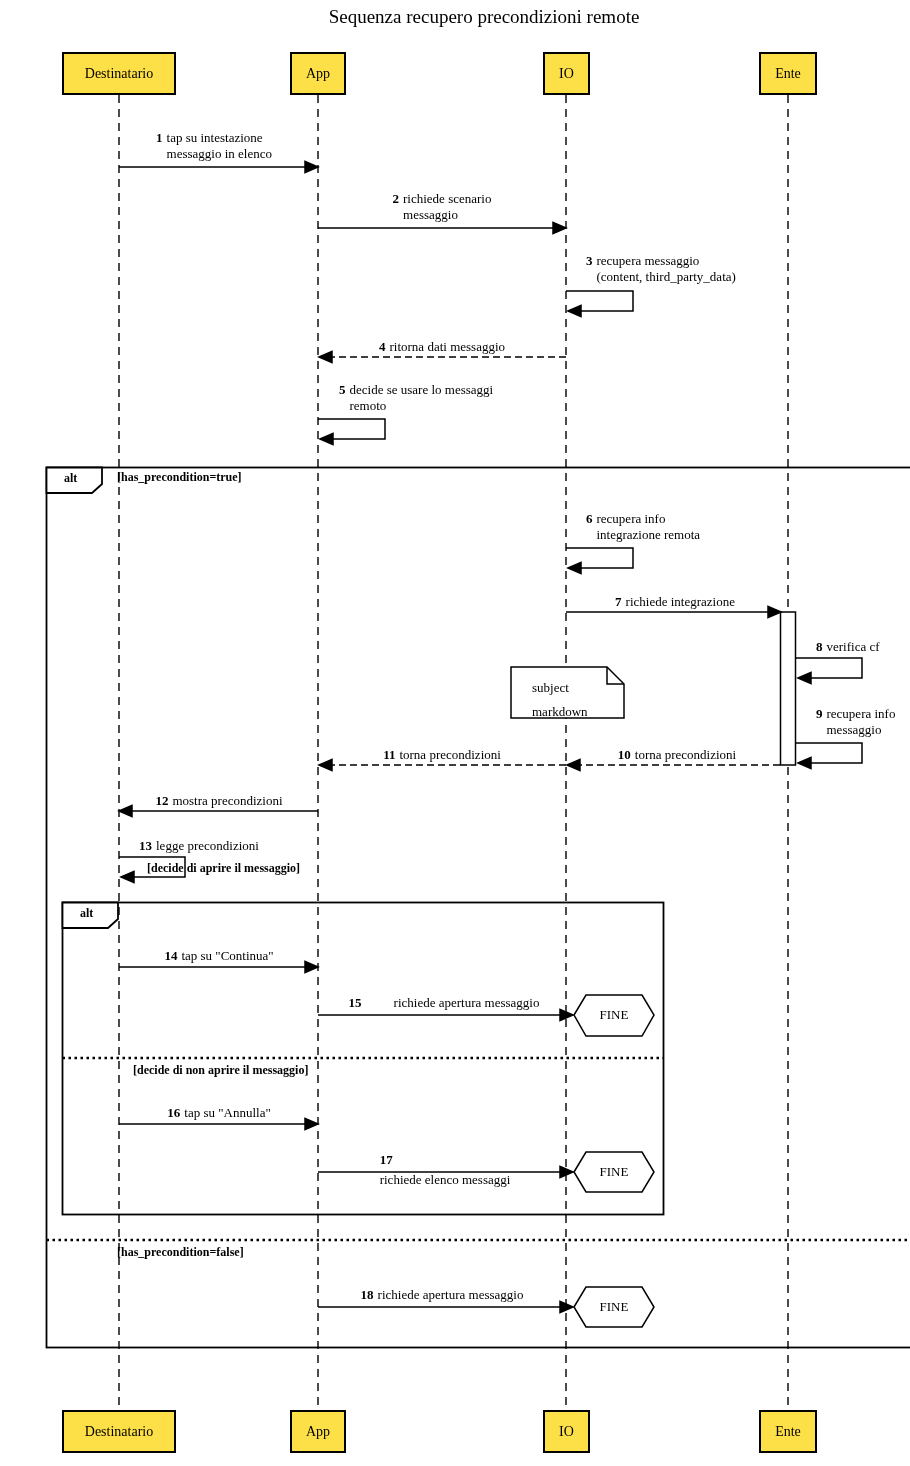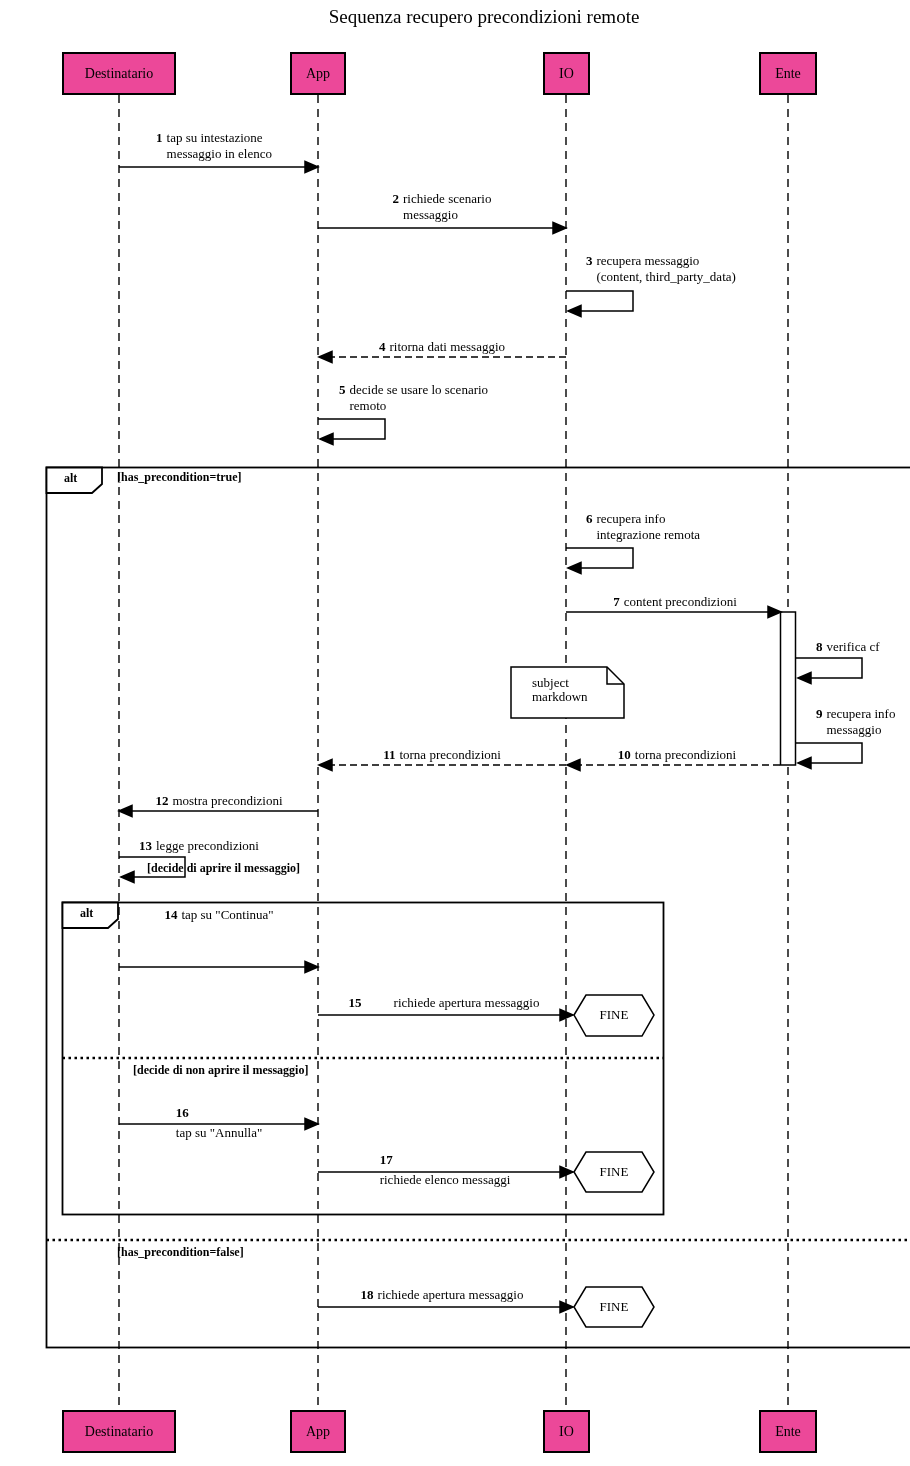--- a/index.html
+++ b/index.html
@@ -6,35 +6,35 @@
   .canvas{
     position:relative;width:910px;height:1466px;background:#fff;overflow:hidden;
     font-family:Liberation Serif, serif;color:#000;margin-left:29px;
   }
   .title{
     position:absolute;left:0;top:6px;width:910px;text-align:center;
     font-size:19px;font-weight:400;
   }
   svg.layer{position:absolute;left:0;top:0;}
   .actor{
-    position:absolute;height:39px;border:2px solid #000;background:#ec4899;
+    position:absolute;height:39px;border:2px solid #000;background:#fde047;
     display:flex;align-items:center;justify-content:center;
     font-size:14px;box-sizing:content-box;
   }
   .lbl{
     position:absolute;display:flex;gap:4px;align-items:flex-start;
     font-size:13px;line-height:16px;white-space:nowrap;
   }
   .lbl .num{font-weight:700;}
   .lbl .txt{white-space:pre-line;}
   .lbl.center{transform:translateX(-50%);}
   .guard{position:absolute;font-size:12px;font-weight:700;white-space:nowrap;}
   .alt-op{position:absolute;font-size:12px;font-weight:700;}
   .fine{position:absolute;transform:translateX(-50%);font-size:13px;}
-  .note-text{position:absolute;font-size:13px;line-height:14px;white-space:pre-line;}
+  .note-text{position:absolute;font-size:13px;line-height:24px;white-space:pre-line;}
 </style>
 </head>
 <body>
 
 <div class="canvas">
 
   <svg class="layer" width="910" height="1466" viewBox="0 0 910 1466">
 
     <g stroke="#000" stroke-width="1.4" stroke-dasharray="8,6">
       <line x1="90" y1="95" x2="90" y2="1410"></line>
@@ -195,31 +195,31 @@
     <b class="num">3</b>
     <span class="txt">recupera messaggio
 (content, third_party_data)</span>
   </div>
   <div class="lbl center" style="left:413px;top:339px;">
     <b class="num">4</b>
     <span class="txt">ritorna dati messaggio</span>
   </div>
   <div class="lbl" style="left:310px;top:382px;">
     <b class="num">5</b>
-    <span class="txt">decide se usare lo scenario
+    <span class="txt">decide se usare lo messaggi
 remoto</span>
   </div>
   <div class="lbl" style="left:557px;top:511px;">
     <b class="num">6</b>
     <span class="txt">recupera info
 integrazione remota</span>
   </div>
   <div class="lbl center" style="left:646px;top:594px;">
     <b class="num">7</b>
-    <span class="txt">content precondizioni</span>
+    <span class="txt">richiede integrazione</span>
   </div>
   <div class="lbl" style="left:787px;top:639px;">
     <b class="num">8</b>
     <span class="txt">verifica cf</span>
   </div>
   <div class="lbl" style="left:787px;top:706px;">
     <b class="num">9</b>
     <span class="txt">recupera info
 messaggio</span>
   </div>
@@ -232,29 +232,29 @@
     <span class="txt">torna precondizioni</span>
   </div>
   <div class="lbl center" style="left:190px;top:793px;">
     <b class="num">12</b>
     <span class="txt">mostra precondizioni</span>
   </div>
   <div class="lbl" style="left:110px;top:838px;">
     <b class="num">13</b>
     <span class="txt">legge precondizioni</span>
   </div>
-  <div class="lbl center" style="left:190px;top:907px;">
+  <div class="lbl center" style="left:190px;top:948px;">
     <b class="num">14</b>
     <span class="txt">tap su "Continua"</span>
   </div>
   <div class="lbl center" style="left:415px;top:995px;gap:32px;">
     <b class="num">15</b>
     <span class="txt">richiede apertura messaggio</span>
   </div>
-  <div class="lbl center" style="left:190px;top:1105px;flex-direction:column;">
+  <div class="lbl center" style="left:190px;top:1105px;">
     <b class="num">16</b>
     <span class="txt">tap su "Annulla"</span>
   </div>
   <div class="lbl center" style="left:416px;top:1152px;flex-direction:column;">
     <b class="num">17</b>
     <span class="txt">richiede elenco messaggi</span>
   </div>
   <div class="lbl center" style="left:413px;top:1287px;">
     <b class="num">18</b>
     <span class="txt">richiede apertura messaggio</span>

